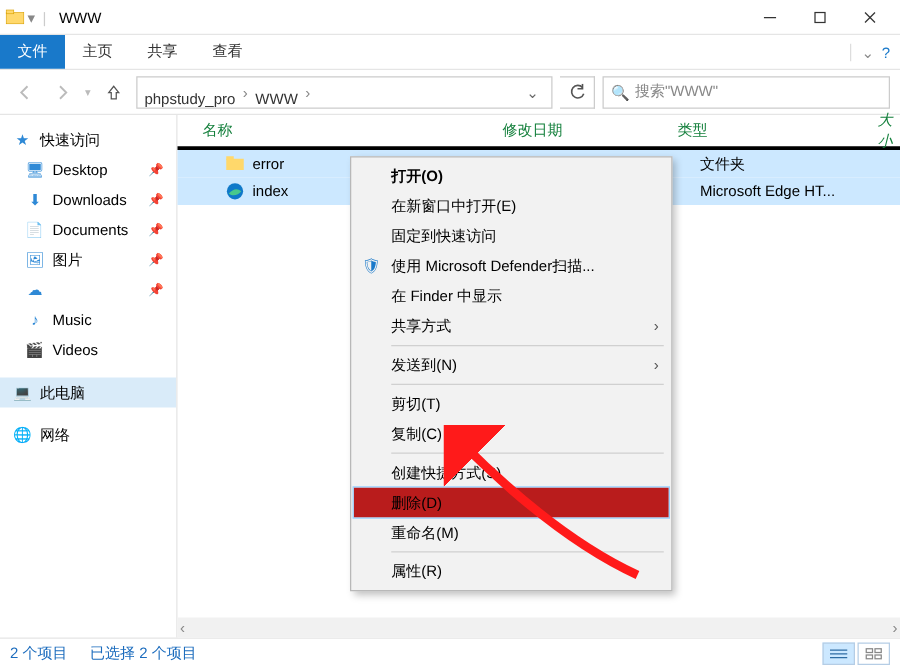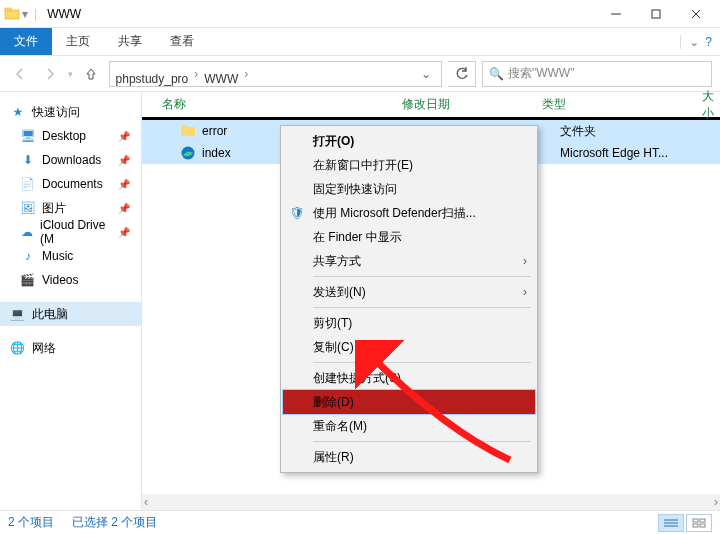--- a/index.html
+++ b/index.html
@@ -43,21 +43,21 @@
 .side-item.sel { background: #d9ebf9; }
 .side-item.hdr { font-weight: 400; padding-left: 10px; }
 .side-sep { height: 10px; }
 .side-icon { width: 16px; height: 16px; display: inline-flex; align-items: center; justify-content: center; }
 
 .content { flex: 1; position: relative; }
 .cols { display: flex; height: 28px; align-items: center; border-bottom: 3px solid #000000; color: #15803d; }
 .col-name { width: 260px; padding-left: 20px; }
 .col-date { width: 140px; }
 .col-type { width: 160px; }
-.col-size { flex: 1; }
+.col-size { flex: 1; font-style: italic; }
 .rows { }
 .row { display: flex; height: 22px; align-items: center; }
 .row.sel { background: #cce8ff; padding-left: 18px; }
 .row .c-name { width: 260px; padding-left: 20px; display: flex; align-items: center; gap: 6px; }
 .row .c-date { width: 140px; }
 .row .c-type { width: 160px; }
 .hscroll { position: absolute; left: 0; right: 0; bottom: 0; height: 16px; background: #f1f1f1; display: flex; align-items: center; justify-content: space-between; padding: 0 2px; color: #888; }
 
 
 .status { height: 24px; border-top: 1px solid #e5e5e5; display: flex; align-items: center; padding: 0 8px; color: #1a6bbd; gap: 18px; }
@@ -181,21 +181,20 @@
         <span>Documents</span>
         <span class="pin">📌</span>
       </div>
     <div class="side-item pinnable">
         <span class="side-icon" style="color:#2e89d6;">🖼</span>
         <span>图片</span>
         <span class="pin">📌</span>
       </div>
     <div class="side-item pinnable">
         <span class="side-icon" style="color:#2e89d6;">☁</span>
-        <span>iCloud Drive (M</span>
         <span class="pin">📌</span>
       </div>
     <div class="side-item">
         <span class="side-icon" style="color:#2e89d6;">♪</span>
         <span>Music</span>
       </div>
     <div class="side-item">
         <span class="side-icon" style="color:#2e89d6;">🎬</span>
         <span>Videos</span>
       </div>

